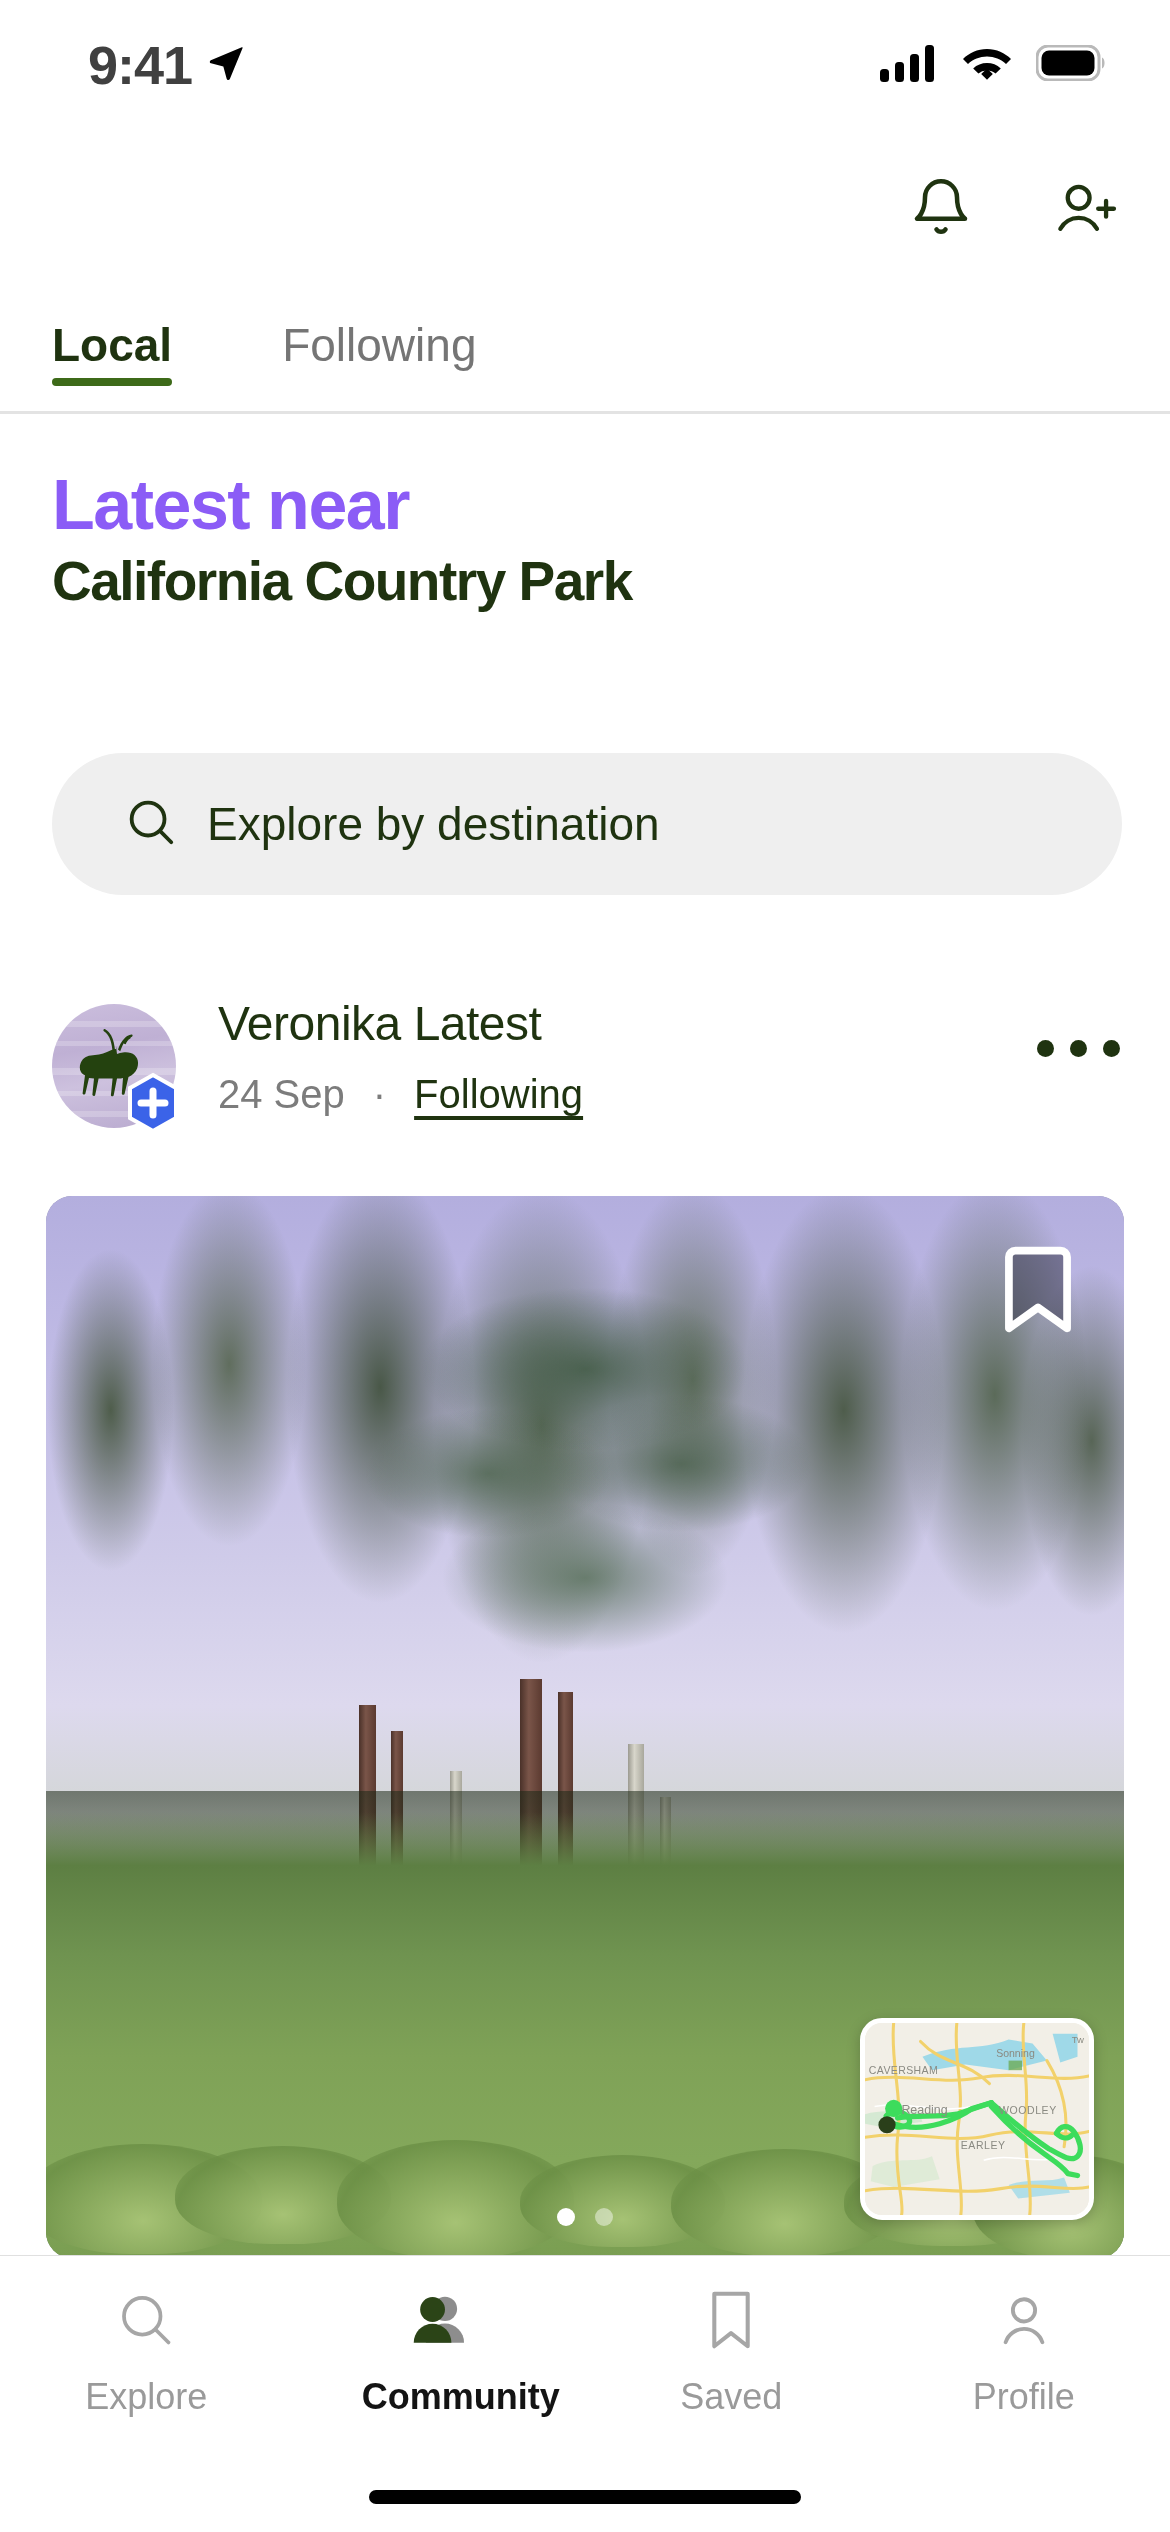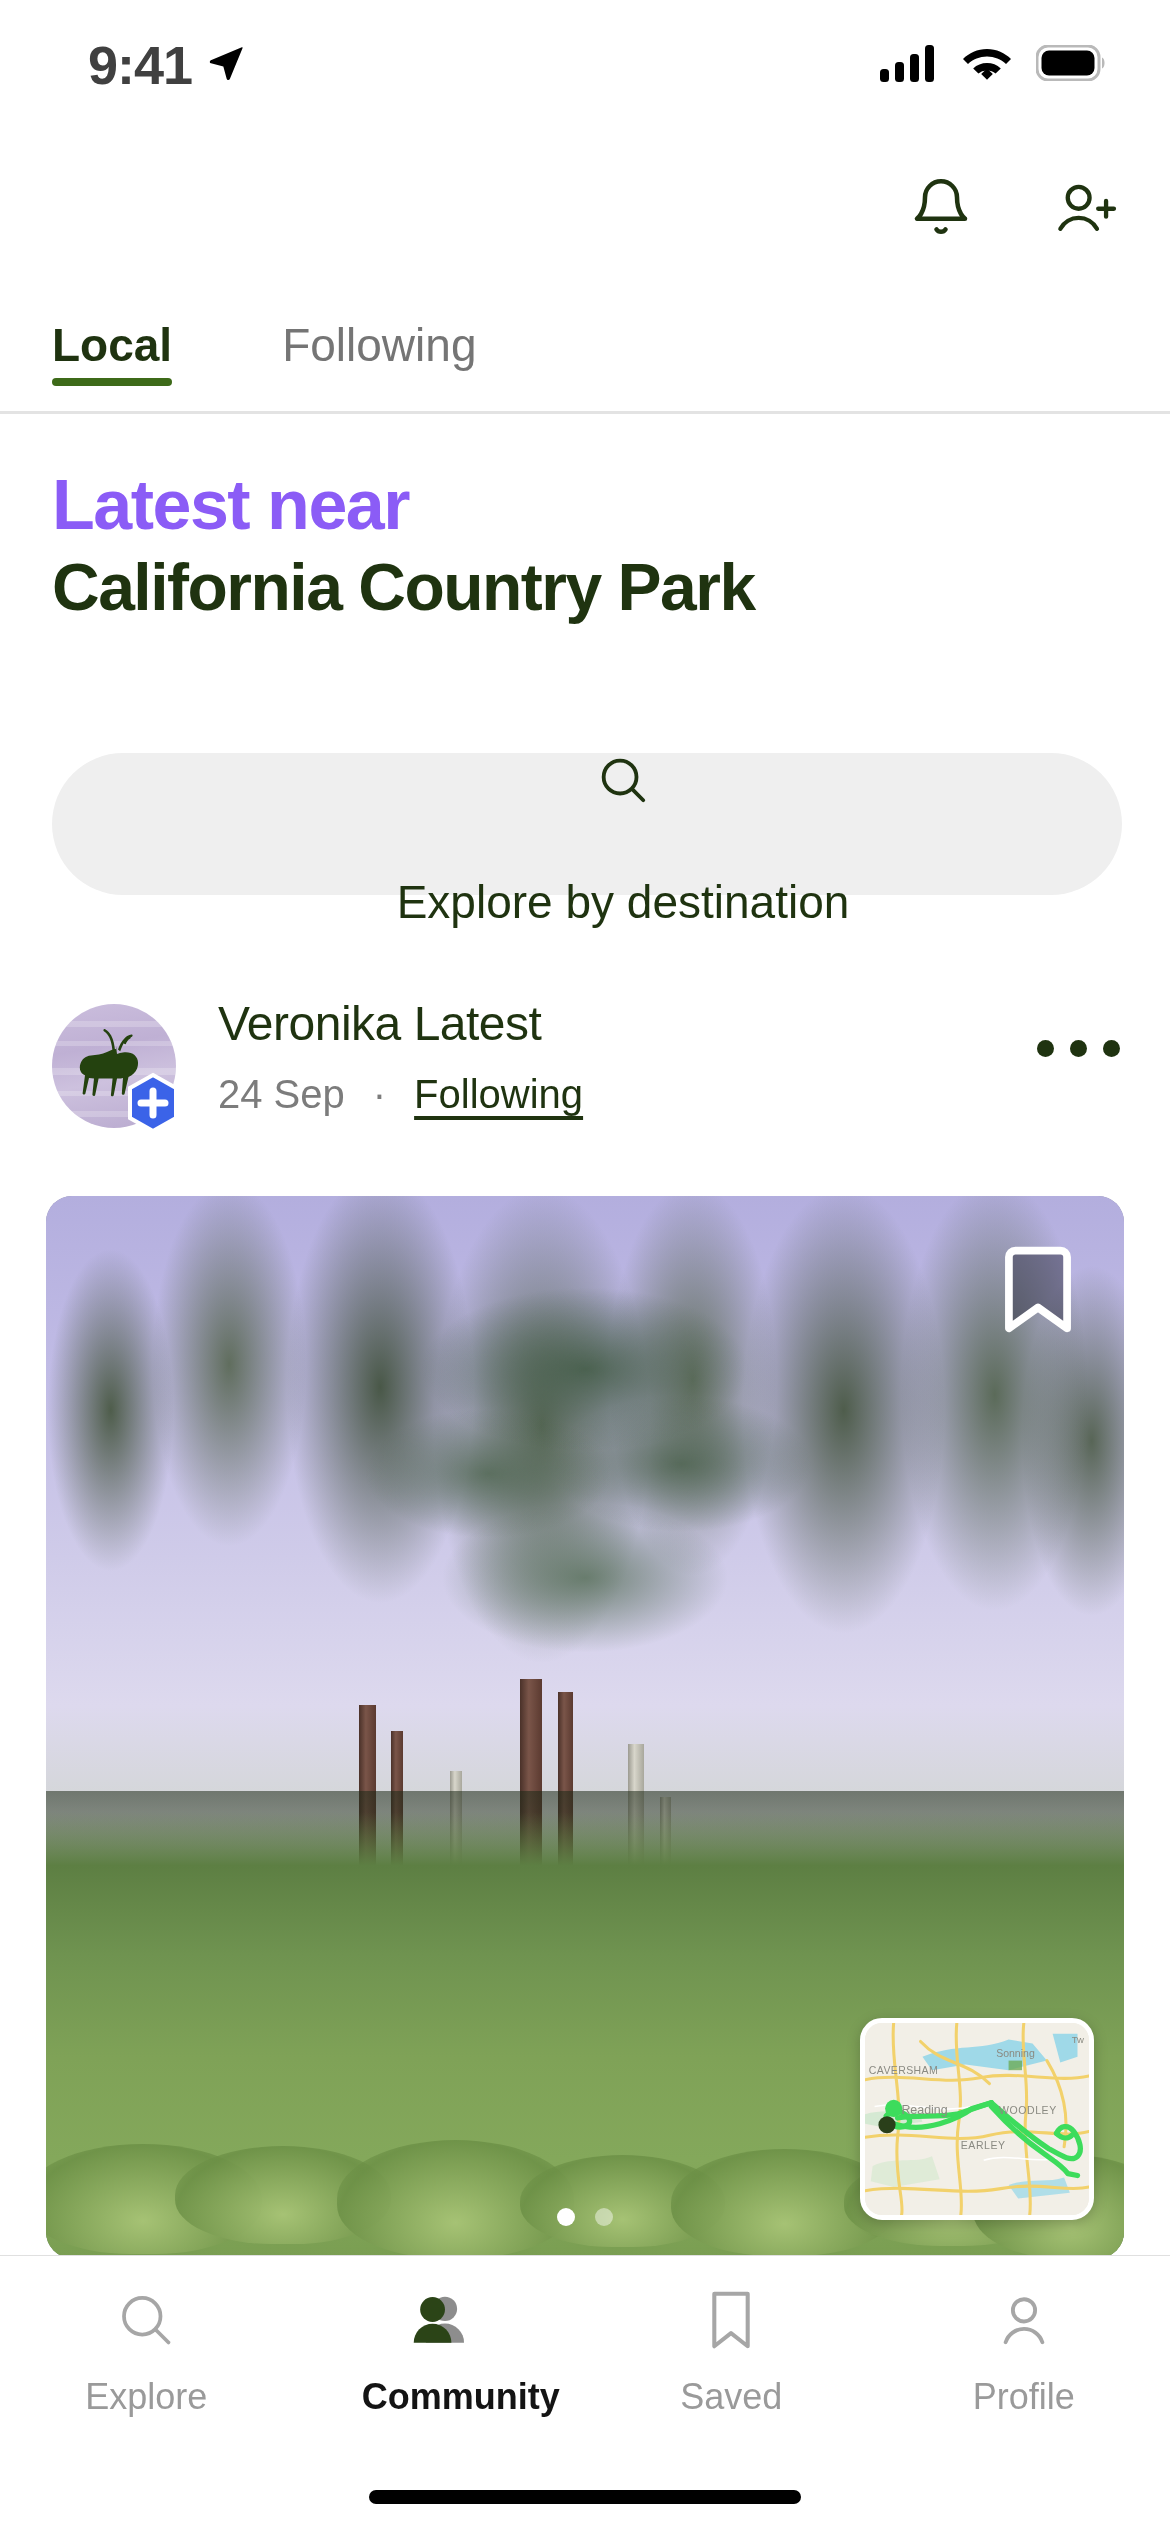--- a/index.html
+++ b/index.html
@@ -45,29 +45,29 @@
   .tabs-divider {
     position:absolute; top:411px; left:0; width:1170px; height:3px; background:#e3e3e3;
   }
 
   
   .heading { position:absolute; top:468px; left:52px; width:1080px; }
   .heading .l1 {
     font-size:70px; font-weight:700; color:#8b5cf6; letter-spacing:-1.5px; line-height:1.08;
   }
   .heading .l2 {
-    font-size:66px; font-weight:700; color:#1f3310; letter-spacing:-1.5px; line-height:1.08;
+    font-size:55px; font-weight:700; color:#1f3310; letter-spacing:-1.5px; line-height:1.08;
     margin-top:8px;
   }
 
   
   .searchbar {
     position:absolute; top:753px; left:52px; width:1070px; height:142px;
     background:#efefef; border-radius:71px;
-    display:flex; align-items:center; padding-left:72px; gap:64px; cursor:text;flex-direction:column;
+    display:flex; align-items:center; padding-left:72px; gap:29px; cursor:text;
   }
   .search-text { font-size:46px; color:#1f3310; }
 
   
   .post-head { position:absolute; top:996px; left:52px; width:1068px; height:150px; }
   .avatar-wrap { position:absolute; left:0; top:8px; width:124px; height:124px; }
   .avatar {
     width:124px; height:124px; border-radius:50%; overflow:hidden; position:relative;
     background:linear-gradient(170deg,#cbbedd 0%,#bfb0d4 35%,#cdc1de 60%,#b9aacf 100%);
   }

